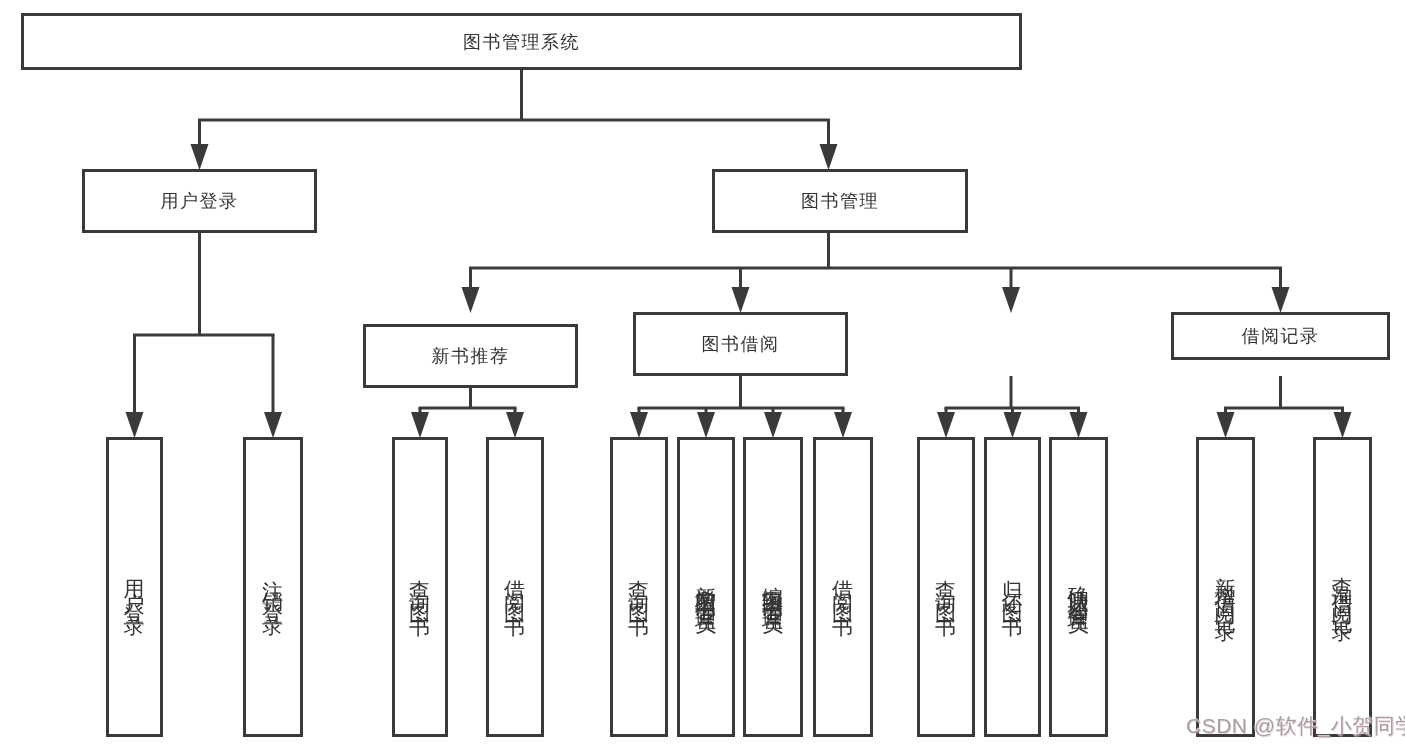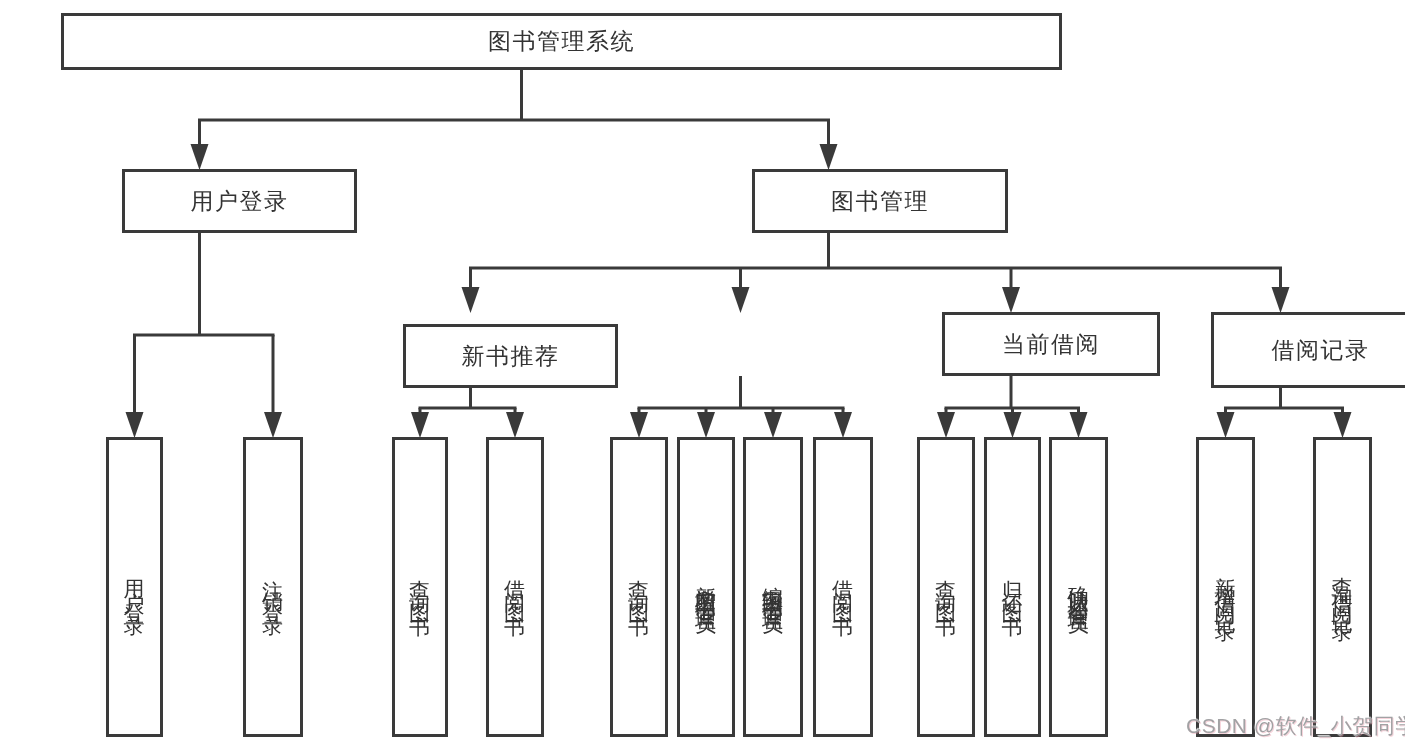--- a/index.html
+++ b/index.html
@@ -21,24 +21,23 @@
     box-sizing: border-box;
     border: 3px solid #3a3a3a;
     background: #ffffff;
     color: #333333;
     display: flex;
     align-items: center;
     justify-content: center;
     text-align: center;
   }
   .node.h {
-    font-size: 23px;
+    font-size: 18px;
     letter-spacing: 1.5px;
     white-space: nowrap;
-    margin-left: 40px;
   }
   .node.v {
     writing-mode: vertical-rl;
     text-orientation: mixed;
     font-size: 21px;
     line-height: 1;
   }
   .watermark {
     position: absolute;
     left: 1186px;
@@ -109,22 +108,22 @@
       <line x1="1342.5" y1="408" x2="1342.5" y2="414" stroke="#3a3a3a" stroke-width="3"></line>
       <polygon points="1333.5,412 1351.5,412 1342.5,438" fill="#3a3a3a"></polygon>
     </svg>
 
   <div class="node h" style="left: 21px; top: 13px; width: 1001px; height: 57px;">图书管理系统</div>
     <div class="node h" style="left: 82px; top: 169px; width: 235px; height: 64px;">用户登录</div>
     <div class="node h" style="left: 712px; top: 169px; width: 256px; height: 64px;">图书管理</div>
     <div class="node v" style="left: 106px; top: 437px; width: 57px; height: 300px; letter-spacing: 12px;">用户登录</div>
     <div class="node v" style="left: 243px; top: 437px; width: 60px; height: 300px; letter-spacing: 12px;">注销登录</div>
     <div class="node h" style="left: 363px; top: 324px; width: 215px; height: 64px;">新书推荐</div>
-    <div class="node h" style="left: 902px; top: 312px; width: 218px; height: 64px;">当前借阅</div>
-    <div class="node h" style="left: 1171px; top: 312px; width: 219px; height: 76px;">借阅记录</div>
+    <div class="node h" style="left: 633px; top: 312px; width: 215px; height: 64px;">图书借阅</div>
+    <div class="node h" style="left: 1171px; top: 312px; width: 219px; height: 48px;">借阅记录</div>
     <div class="node v" style="left: 392px; top: 437px; width: 56px; height: 300px; letter-spacing: 12px;">查询图书</div>
     <div class="node v" style="left: 486px; top: 437px; width: 58px; height: 300px; letter-spacing: 12px;">借阅图书</div>
     <div class="node v" style="left: 610px; top: 437px; width: 58px; height: 300px; letter-spacing: 12px;">查询图书</div>
     <div class="node v" style="left: 677px; top: 437px; width: 58px; height: 300px; letter-spacing: 4px;">新增图书（管理员）</div>
     <div class="node v" style="left: 743px; top: 437px; width: 60px; height: 300px; letter-spacing: 4px;">编辑图书（管理员）</div>
     <div class="node v" style="left: 813px; top: 437px; width: 60px; height: 300px; letter-spacing: 12px;">借阅图书</div>
     <div class="node v" style="left: 917px; top: 437px; width: 58px; height: 300px; letter-spacing: 12px;">查询图书</div>
     <div class="node v" style="left: 984px; top: 437px; width: 57px; height: 300px; letter-spacing: 12px;">归还图书</div>
     <div class="node v" style="left: 1049px; top: 437px; width: 59px; height: 300px; letter-spacing: 4px;">确认归还（管理员）</div>
     <div class="node v" style="left: 1196px; top: 437px; width: 59px; height: 300px; letter-spacing: 9px;">新增借阅记录</div>

